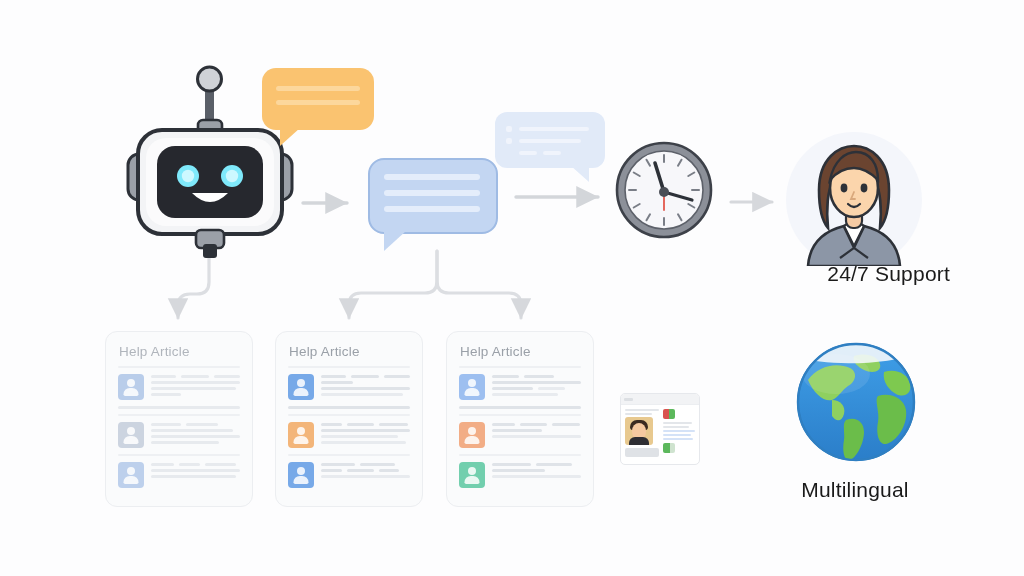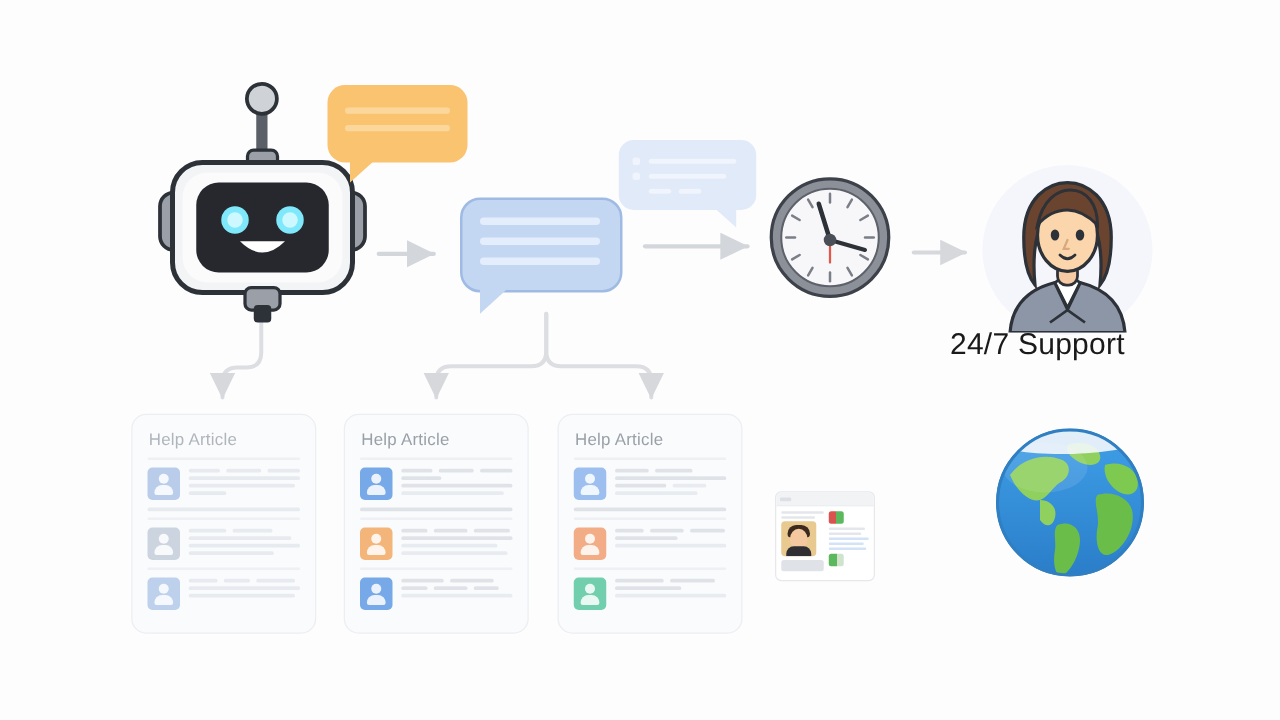--- a/index.html
+++ b/index.html
@@ -44,22 +44,22 @@
   #bubble-ghost .bline{background:#eef3fc;height:4px;border-radius:2px;}
   #bubble-ghost .bdot{position:absolute;width:6px;height:6px;border-radius:2px;background:#eef3fc;}
 
   
   #clock{left:614px;top:140px;width:100px;height:100px;}
 
   
   #agent{left:788px;top:134px;width:132px;height:132px;}
   #agent-halo{left:786px;top:132px;width:136px;height:136px;border-radius:50%;
       background:#f4f6fb;}
-  #agent-label{left:760px;top:262px;width:190px;text-align:left;
-      font-size:24px;color:#1a1a1a;letter-spacing:.2px;}
+  #agent-label{left:760px;top:262px;width:190px;text-align:right;
+      font-size:21px;color:#1a1a1a;letter-spacing:.2px;}
 
   
   #globe{left:792px;top:338px;width:128px;height:128px;}
   #globe-label{left:760px;top:478px;width:190px;text-align:center;
       font-size:21px;color:#1a1a1a;letter-spacing:.2px;}
 
   
   .card{position:absolute;top:331px;width:148px;height:176px;
       background:#fafbfc;border:1px solid #eceef1;border-radius:12px;
       box-sizing:border-box;padding:11px 12px 10px 12px;overflow:hidden;}
@@ -274,20 +274,21 @@
                C98,53 90,44 92,34 Z" fill="#7ec94f"></path>
       <path d="M86,58 C98,54 112,60 114,72 C116,88 104,104 94,106
                C86,107 84,94 86,84 C88,74 82,62 86,58 Z" fill="#6bbd4a"></path>
 
       <path d="M4,18 C24,4 90,2 124,14 C110,26 30,30 4,18 Z" fill="#f3f7fb" opacity=".9"></path>
 
       <ellipse cx="44" cy="36" rx="34" ry="20" fill="#ffffff" opacity=".1"></ellipse>
     </g>
     <circle cx="64" cy="64" r="58" fill="none" stroke="#2f7fc2" stroke-width="2.4"></circle>
   </svg>
+  <div id="globe-label" class="abs">Multilingual</div>
 
   <div id="card-1" class="card">
     <div class="card-title">Help Article</div>
     <div class="rule"></div>
     <div class="crow">
       <div class="avatar" style="background:#b9cdea;">
           <i class="ah"></i>
           <i class="ab"></i>
         </div>
       <div class="clines">

